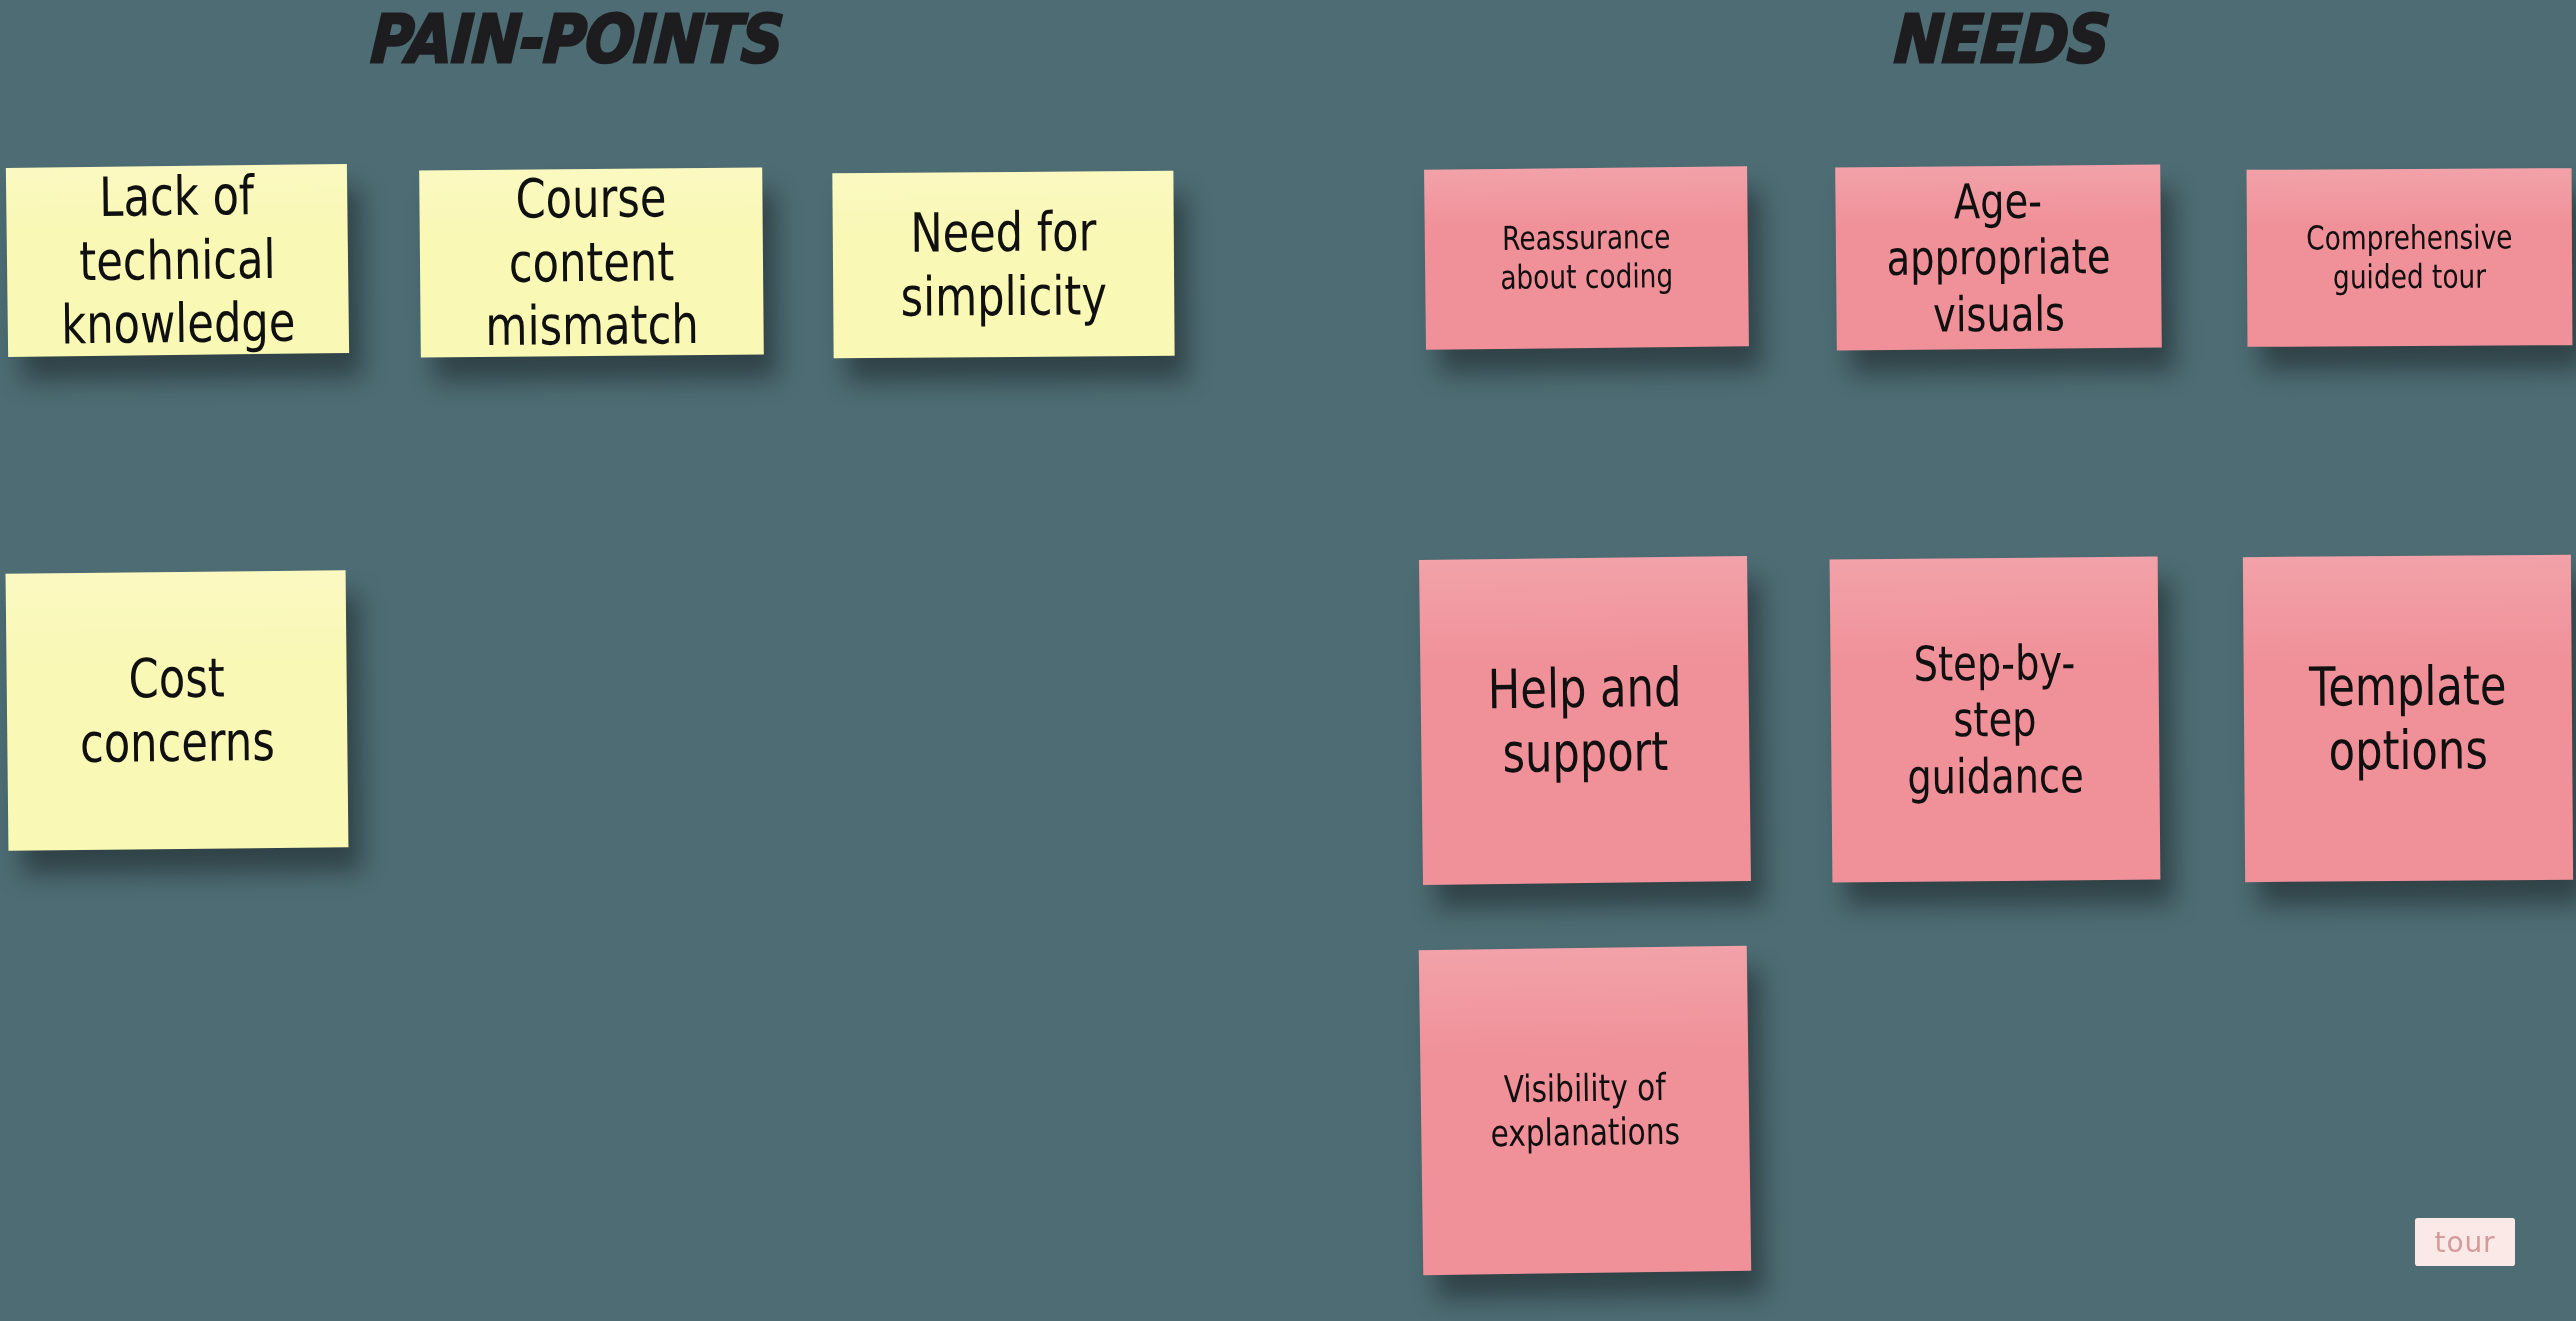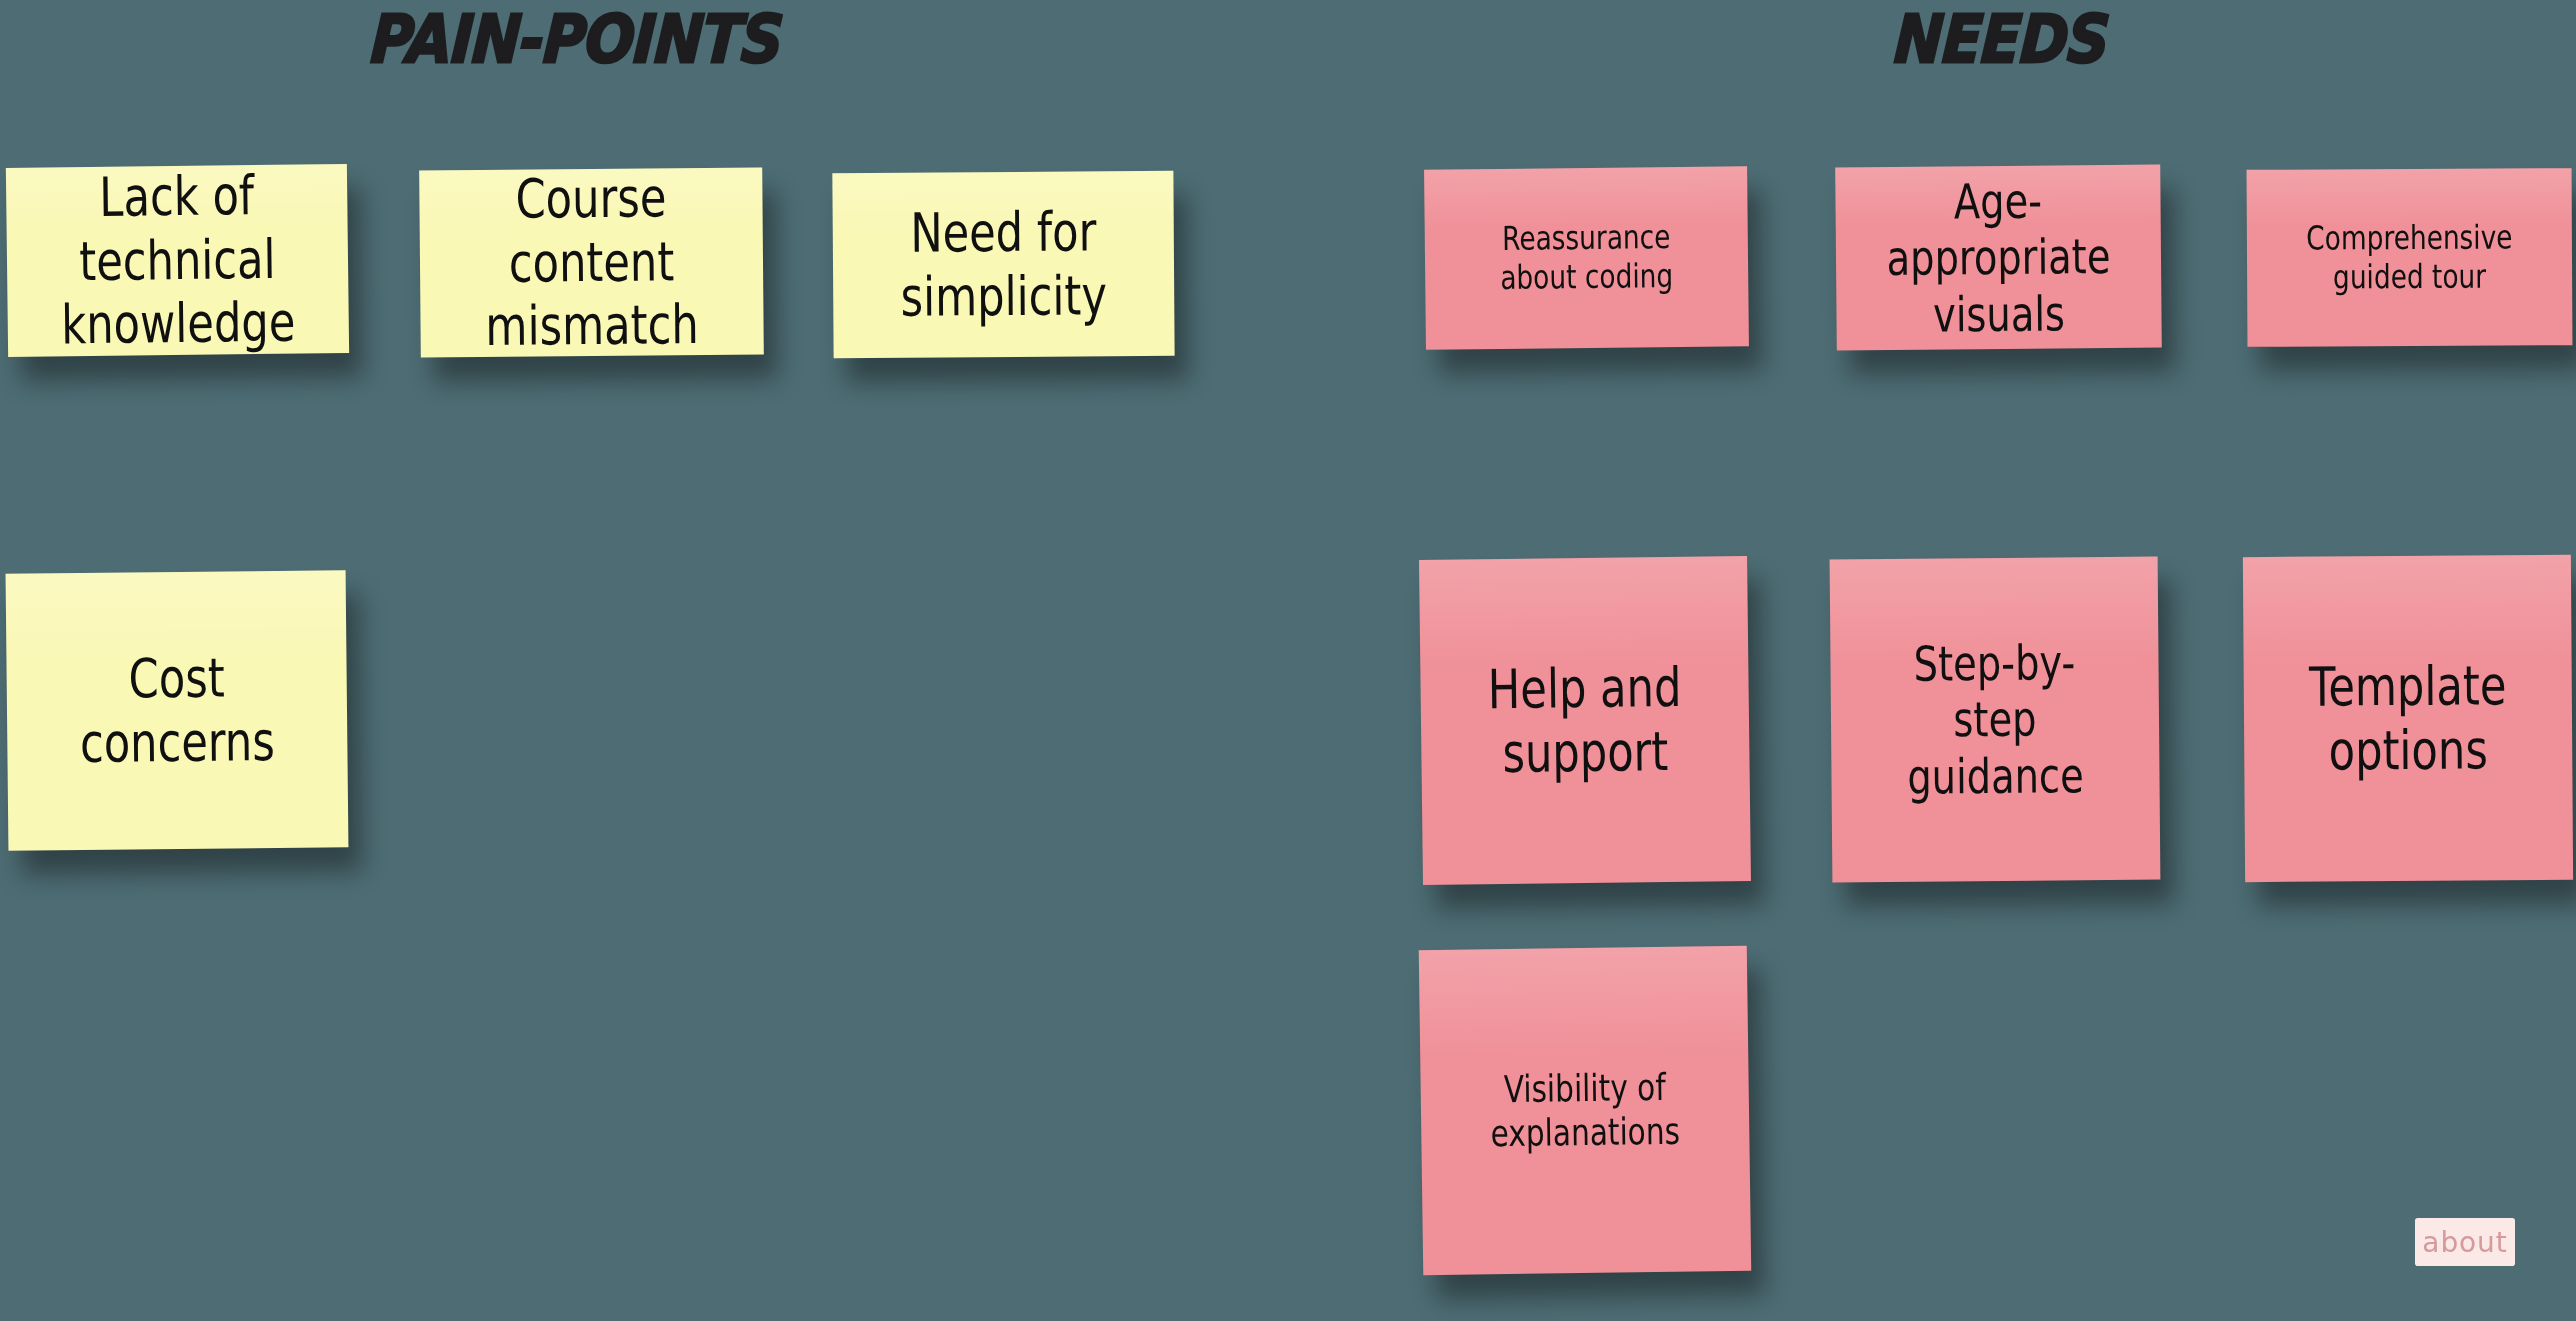--- a/index.html
+++ b/index.html
@@ -140,16 +140,16 @@
   </div>
 
   <div class="note pink sz-lg" style="left:2244px; top:556px; width:328px; height:325px; transform:rotate(-0.4deg);">
     <span class="txt">Template options</span>
   </div>
 
   <div class="note pink sz-sm" style="left:1421px; top:948px; width:328px; height:325px; transform:rotate(-0.8deg);">
     <span class="txt">Visibility of explanations</span>
   </div>
 
-  <div id="miro-watermark">about</div>
+  <div id="miro-watermark">tour</div>
 
 </div>
 
 
 </body></html>

